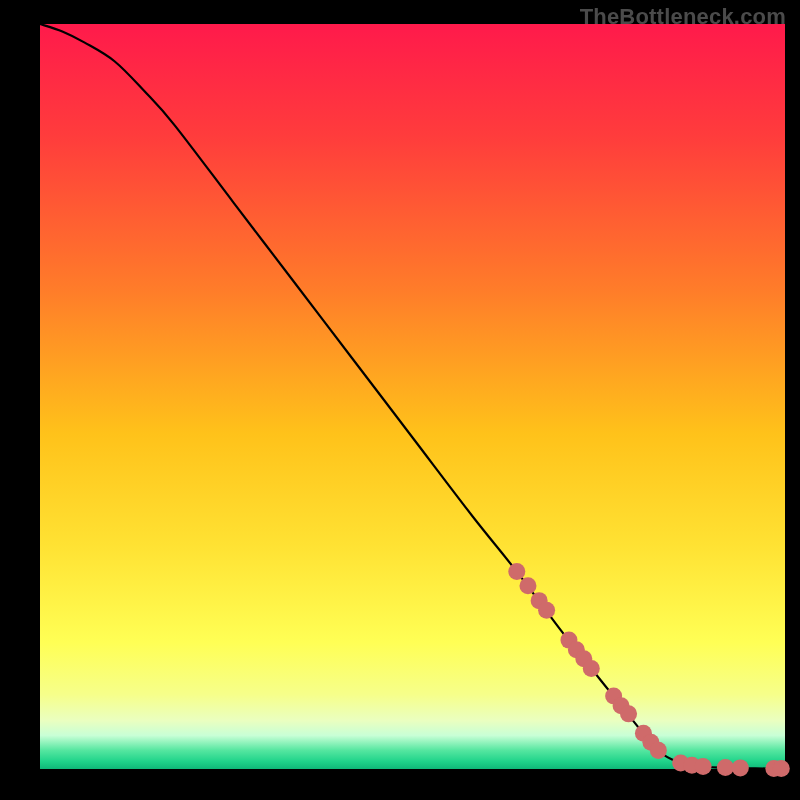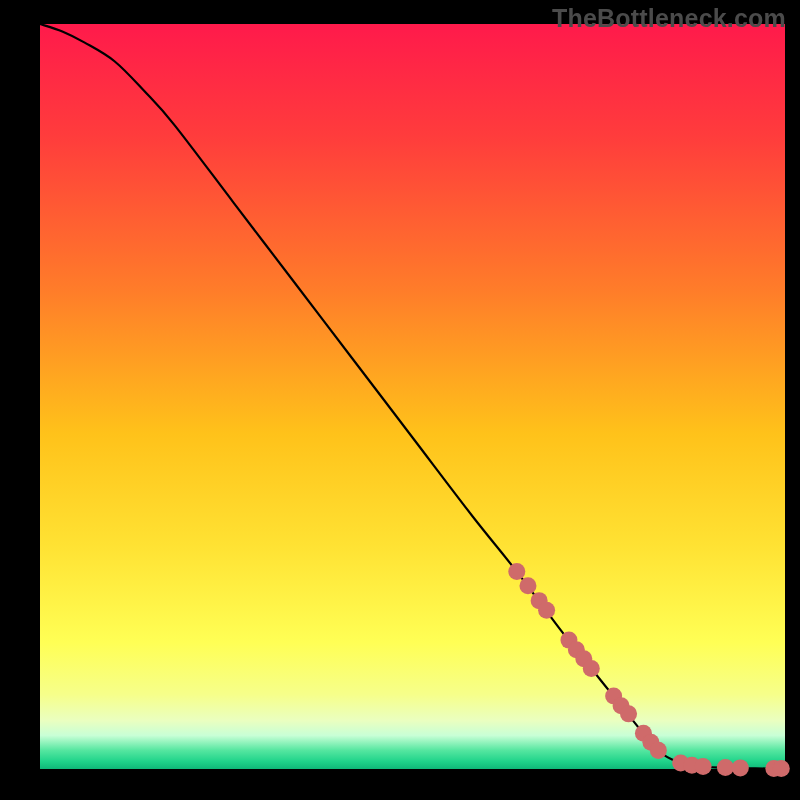--- a/index.html
+++ b/index.html
@@ -29,21 +29,21 @@
     left: 0;
     top: 0;
     width: 100%;
     height: 100%;
   }
   .watermark {
     position: absolute;
     top: 4px;
     right: 14px;
     color: #4b4b4b;
-    font-size: 25px;
+    font-size: 22px;
     font-weight: 600;
     letter-spacing: 0.2px;
     user-select: none;
   }
   svg.curve {
     position: absolute;
     left: 0;
     top: 0;
     width: 100%;
     height: 100%;

